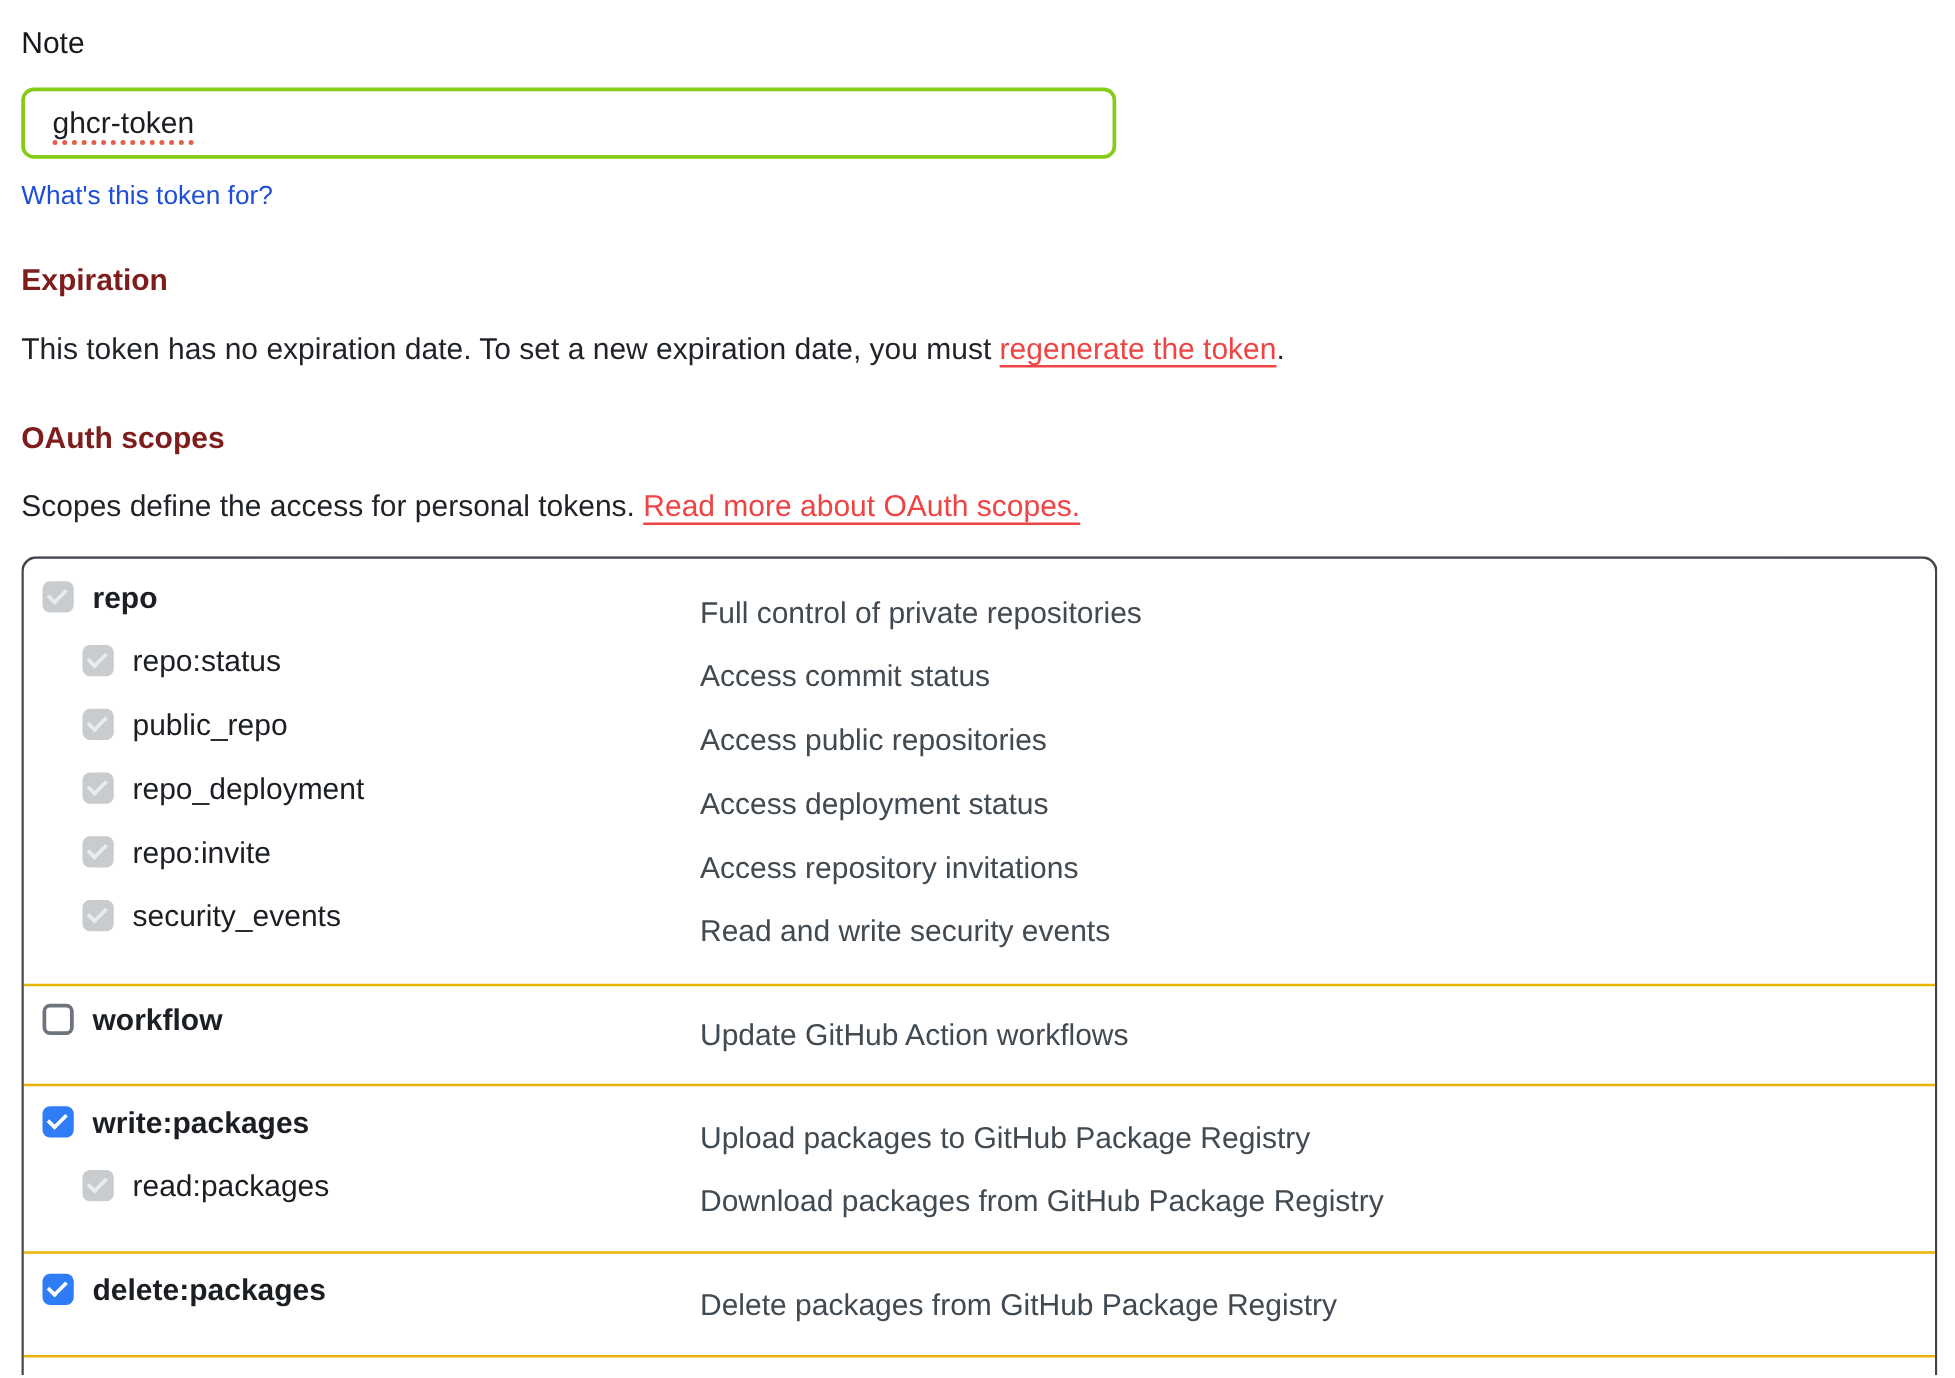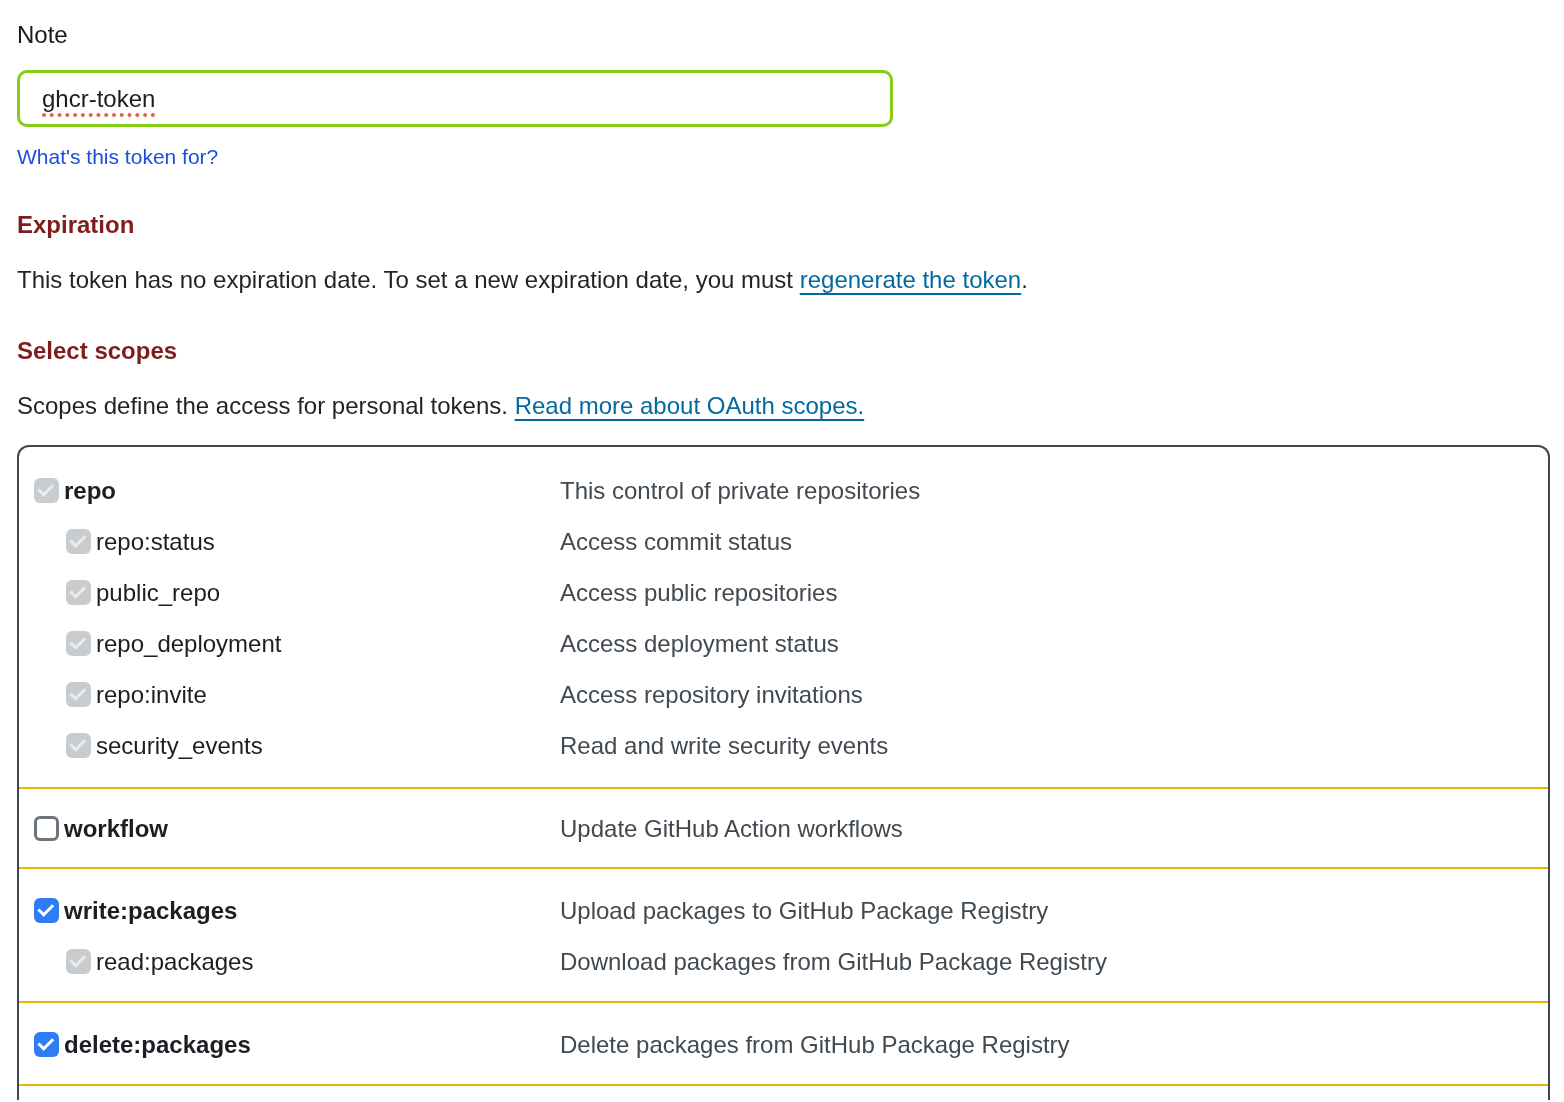--- a/index.html
+++ b/index.html
@@ -56,21 +56,21 @@
     margin-bottom: 27px;
   }
 
   .para {
     font-size: 24px;
     color: #1f2328;
     line-height: 28px;
     margin-bottom: 43px;
   }
   .para a, .para .link {
-    color: #0369a1;
+    color: #ef4444;
     text-decoration: underline;
     text-decoration-thickness: 2px;
     text-underline-offset: 5px;
     cursor: pointer;
   }
   .para.scopes-desc { margin-bottom: 25px; }
 
   .scopes-table {
     width: 1533px;
     height: 655px;
@@ -83,22 +83,22 @@
   .scope-group { padding: 16px 0 14px 0; }
   .scope-group:first-child { padding-top: 18px; padding-bottom: 16px; }
   .scope-group + .scope-group { border-top: 2px solid #eab308; }
   .scope-group:nth-child(2) { padding: 14px 0 13px 0; }
   .scope-group:last-child { height: 40px; }
 
   .scope-row {
     position: relative;
     height: 51px;
     display: flex;
-    align-items: center;
-    gap: 5px;
+    align-items: flex-start;
+    gap: 15px;
     padding-left: 15px;
   }
   .scope-row.level1 { padding-left: 47px; }
 
   .scope-label { font-size: 24px; color: #1b1f23; }
   .scope-row.level0 .scope-label { font-weight: 700; }
 
   .scope-desc {
     position: absolute;
     left: 541px;
@@ -146,30 +146,30 @@
 <div class="note-input">
   <span class="value">ghcr-token</span>
 </div>
 
 <div class="caption">What's this token for?</div>
 
 <div class="heading">Expiration</div>
 
 <div class="para"><span>This token has no expiration date. To set a new expiration date, you must </span><span class="link">regenerate the token</span><span>.</span></div>
 
-<div class="heading">Select scopes</div>
+<div class="heading">OAuth scopes</div>
 
 <div class="para scopes-desc"><span>Scopes define the access for personal tokens. </span><span class="link">Read more about OAuth scopes.</span></div>
 
 <div class="scopes-table">
     <div class="scope-group">
       <div class="scope-row level0">
         <span class="cb checked-disabled"></span>
         <span class="scope-label">repo</span>
-        <span class="scope-desc">This control of private repositories</span>
+        <span class="scope-desc">Full control of private repositories</span>
       </div>
       <div class="scope-row level1">
         <span class="cb checked-disabled"></span>
         <span class="scope-label">repo:status</span>
         <span class="scope-desc">Access commit status</span>
       </div>
       <div class="scope-row level1">
         <span class="cb checked-disabled"></span>
         <span class="scope-label">public_repo</span>
         <span class="scope-desc">Access public repositories</span>

